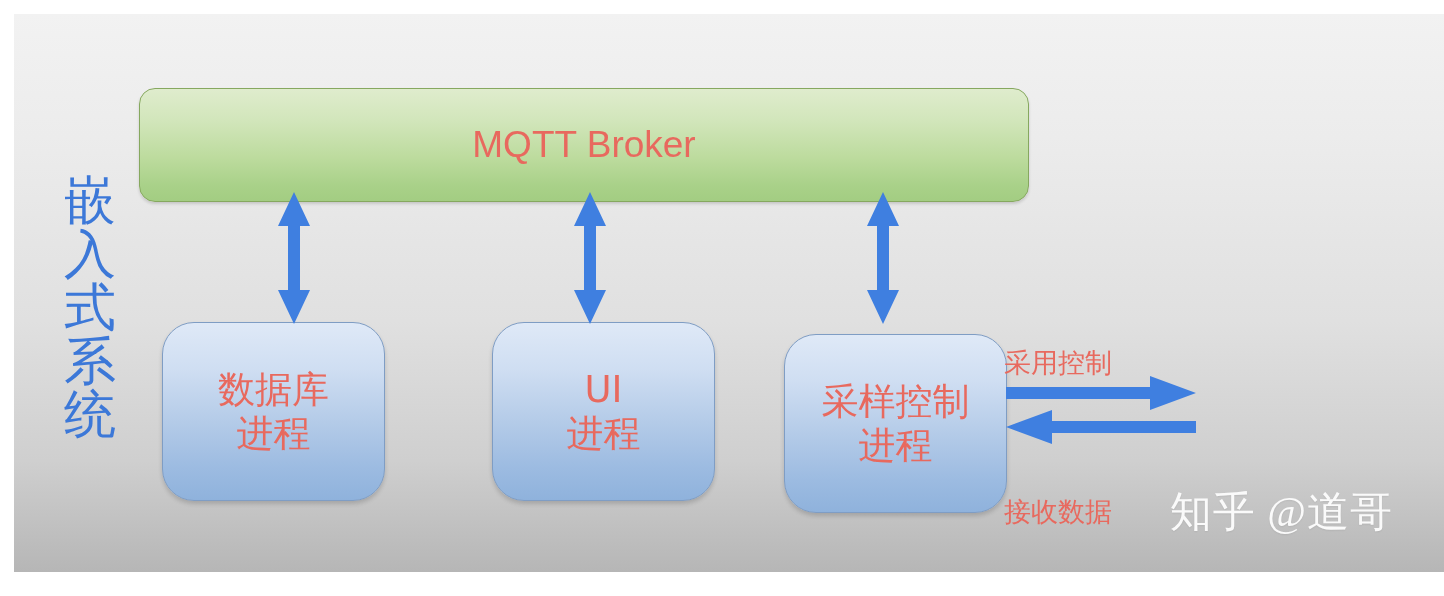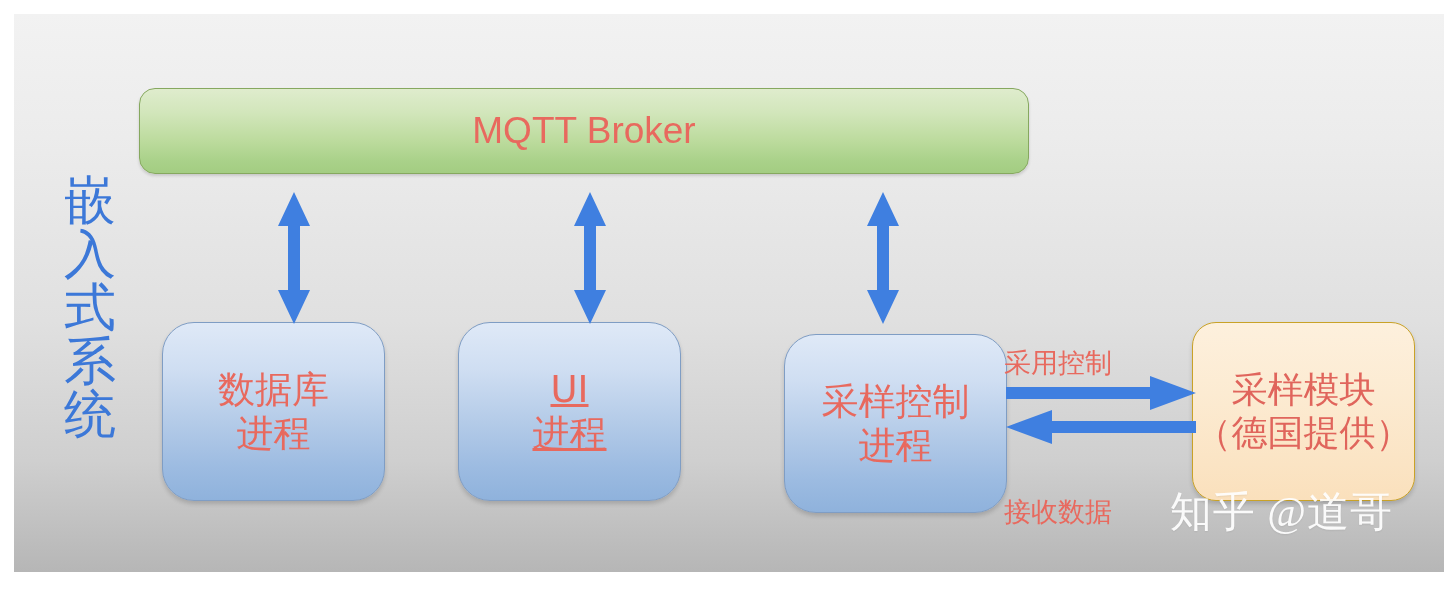--- a/index.html
+++ b/index.html
@@ -64,21 +64,21 @@
   .node .node-label {
     display: block;
     width: 100%;
   }
 
   
   #broker {
     left: 125px;
     top: 74px;
     width: 890px;
-    height: 86px;
+    height: 114px;
     background: linear-gradient(180deg, #dfeccd 0%, #d2e6bb 28%, #bcdb9d 62%, #a9d189 86%, #a3cd82 100%);
     border: 1.5px solid #86a85f;
     border-radius: 16px;
     box-shadow: 0 2px 3px rgba(0,0,0,0.14);
     color: #e8695e;
     font-size: 37px;
     font-family: "Liberation Sans", sans-serif;
   }
 
   
@@ -88,21 +88,21 @@
     top: 308px;
     background: linear-gradient(180deg, #dfe9f7 0%, #cfdef2 26%, #b4cbe8 56%, #9cbbe1 82%, #8fb2dc 100%);
     border: 1.5px solid #7f9dc4;
     border-radius: 32px;
     box-shadow: 0 3px 4px rgba(0,0,0,0.16);
     color: #e8695e;
     font-size: 37px;
     font-family: "DejaVu Sans", sans-serif;
   }
   #proc-db   { left: 148px; }
-  #proc-ui   { left: 444px; text-decoration: underline; }
+  #proc-ui   { left: 478px; }
   #proc-samp { left: 770px; margin-top: 12px; }
 
   
   #module-external {
     left: 1178px;
     top: 308px;
     width: 223px;
     height: 179px;
     background: linear-gradient(180deg, #fdf0dd 0%, #fcebd2 40%, #fbe4c4 80%, #fae0bc 100%);
     border: 1.5px solid #c9a227;
@@ -181,24 +181,20 @@
     <div class="node process" id="proc-ui">
       <span class="node-label">UI
 进程</span>
     </div>
 
     <div class="node process" id="proc-samp">
       <span class="node-label">采样控制
 进程</span>
     </div>
 
-    <div class="node" id="module-external">
-      <span class="node-label">采样模块
-（德国提供）</span>
-    </div>
 
     <svg class="arrow-v" id="arrow-v-1" viewBox="0 0 40 132">
       <polygon points="20,0 36,34 26,34 26,98 36,98 20,132 4,98 14,98 14,34 4,34" fill="#3f7fe0"></polygon>
     </svg>
 
     <svg class="arrow-v" id="arrow-v-2" viewBox="0 0 40 132">
       <polygon points="20,0 36,34 26,34 26,98 36,98 20,132 4,98 14,98 14,34 4,34" fill="#3f7fe0"></polygon>
     </svg>
 
     <svg class="arrow-v" id="arrow-v-3" viewBox="0 0 40 132">

